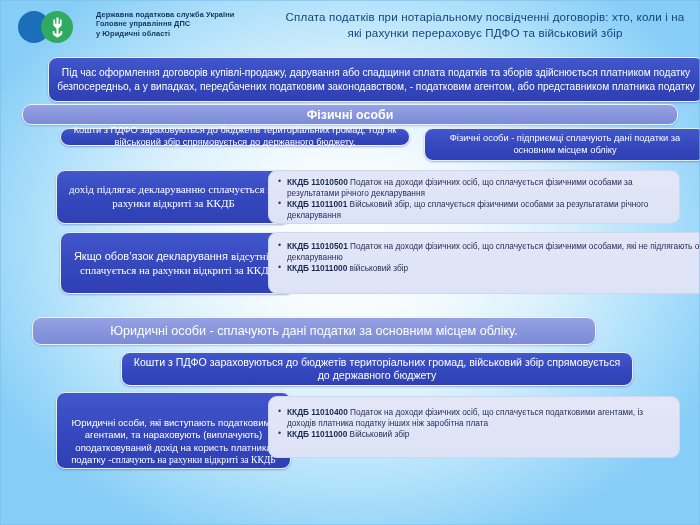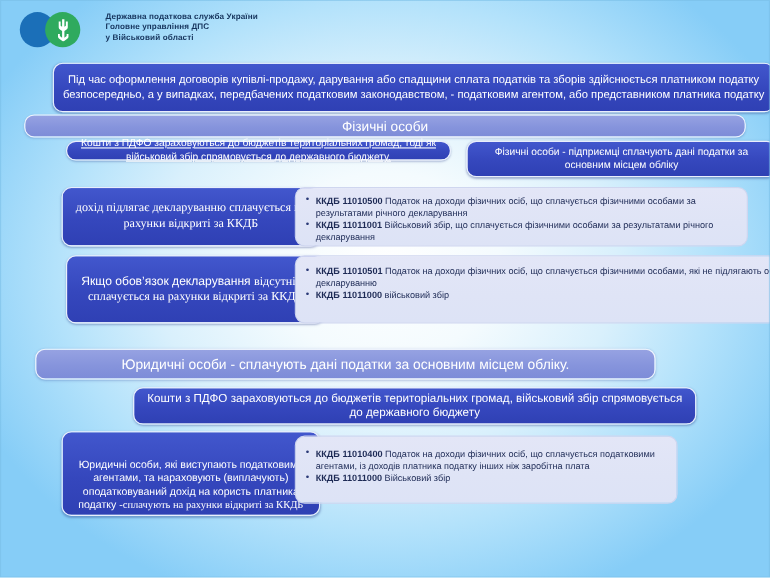--- a/index.html
+++ b/index.html
@@ -64,33 +64,34 @@
             C17.9 12.6 17.1 13.6 15.9 14.4 L13.5 16 L13.5 24.6 L16.4 22.4 L16.4 20 L18.8 20 L18.8 23.2
             C18.8 24.4 18.2 25.2 17.2 25.9 L12.75 29.2 L11.25 29.2 L6.8 25.9 C5.8 25.2 5.2 24.4 5.2 23.2
             L5.2 20 L7.6 20 L7.6 22.4 L10.5 24.6 L10.5 16 L8.1 14.4 C6.9 13.6 6.1 12.6 6.1 11.1
             L6.1 3.6 L8.6 3.6 L8.6 9.2 L10.5 10.5 L10.5 0.8 Z"></path>
         </svg>
       </span>
     </div>
     <div class="orgtxt">
       <div>Державна податкова служба України</div>
       <div>Головне управління ДПС</div>
-      <div>у Військовий області</div>
+      <div>у Юридичні області</div>
     </div>
+    <div class="ttl">Сплата податків при нотаріальному посвідченні договорів: хто, коли і на які рахунки перераховує ПДФО та військовий збір</div>
   </div>
 
   <div class="bx deep" style="left:22px;top:57px;width:656px;height:45px;font-size:10.2px;line-height:13.4px;padding:3px 8px;">
     <span>Під час оформлення договорів купівлі-продажу, дарування або спадщини сплата податків та зборів здійснюється платником податку безпосередньо, а у випадках, передбачених податковим законодавством, - податковим агентом, або представником платника податку</span>
   </div>
 
-  <div class="bx band" style="left:22px;top:104px;width:656px;height:21px;font-size:12.4px;">
+  <div class="bx band" style="left:22px;top:104px;width:656px;height:21px;font-size:12.4px;font-weight:bold;">
     <span>Фізичні особи</span>
   </div>
 
-  <div class="bx deep" style="left:34px;top:128px;width:350px;height:18px;font-size:9.3px;line-height:11.6px;padding:2px 7px;text-decoration:underline;">
+  <div class="bx deep" style="left:34px;top:128px;width:350px;height:18px;font-size:9.3px;line-height:11.6px;padding:2px 7px;">
     <span>Кошти з ПДФО зараховуються до бюджетів територіальних громад, тоді як військовий збір спрямовується до державного бюджету.</span>
   </div>
 
   <div class="bx deep" style="left:398px;top:128px;width:282px;height:33px;font-size:9.3px;line-height:11.6px;padding:2px 7px;">
     <span>Фізичні особи - підприємці сплачують дані податки за основним місцем обліку</span>
   </div>
 
   <div class="bx deep" style="left:30px;top:170px;width:235px;height:54px;font-size:11px;line-height:13.6px;padding:2px 8px;align-items:center;">
     <span class="serif">
       <span>дохід підлягає декларуванню</span>
@@ -131,21 +132,21 @@
 
   <div class="bx deep" style="left:95px;top:352px;width:512px;height:34px;font-size:10.6px;line-height:13.4px;padding:2px 8px;">
     <span>Кошти з ПДФО зараховуються до бюджетів територіальних громад, військовий збір спрямовується до державного бюджету</span>
   </div>
 
   <div class="bx deep" style="left:30px;top:392px;width:235px;height:77px;font-size:9.6px;line-height:12.2px;padding:2px 7px;align-items:flex-end;">
     <span>
       <span>Юридичні особи, які виступають податковими агентами, та нараховують (виплачують) оподатковуваний дохід на користь платника податку </span><span class="mix-s">-сплачують на рахунки відкриті за ККДБ</span>
     </span>
   </div>
-  <div class="list" style="left:268px;top:396px;width:348px;height:62px;font-size:8.3px;line-height:10.6px;padding:10px 9px 4px 9px;">
+  <div class="list" style="left:268px;top:396px;width:412px;height:62px;font-size:8.3px;line-height:10.6px;padding:10px 9px 4px 9px;">
     <ul>
       <li>
         <b>ККДБ 11010400</b><span> Податок на доходи фізичних осіб, що сплачується податковими агентами, із доходів платника податку інших ніж заробітна плата</span>
       </li>
       <li>
         <b>ККДБ 11011000</b><span> Військовий збір</span>
       </li>
     </ul>
   </div>
 

